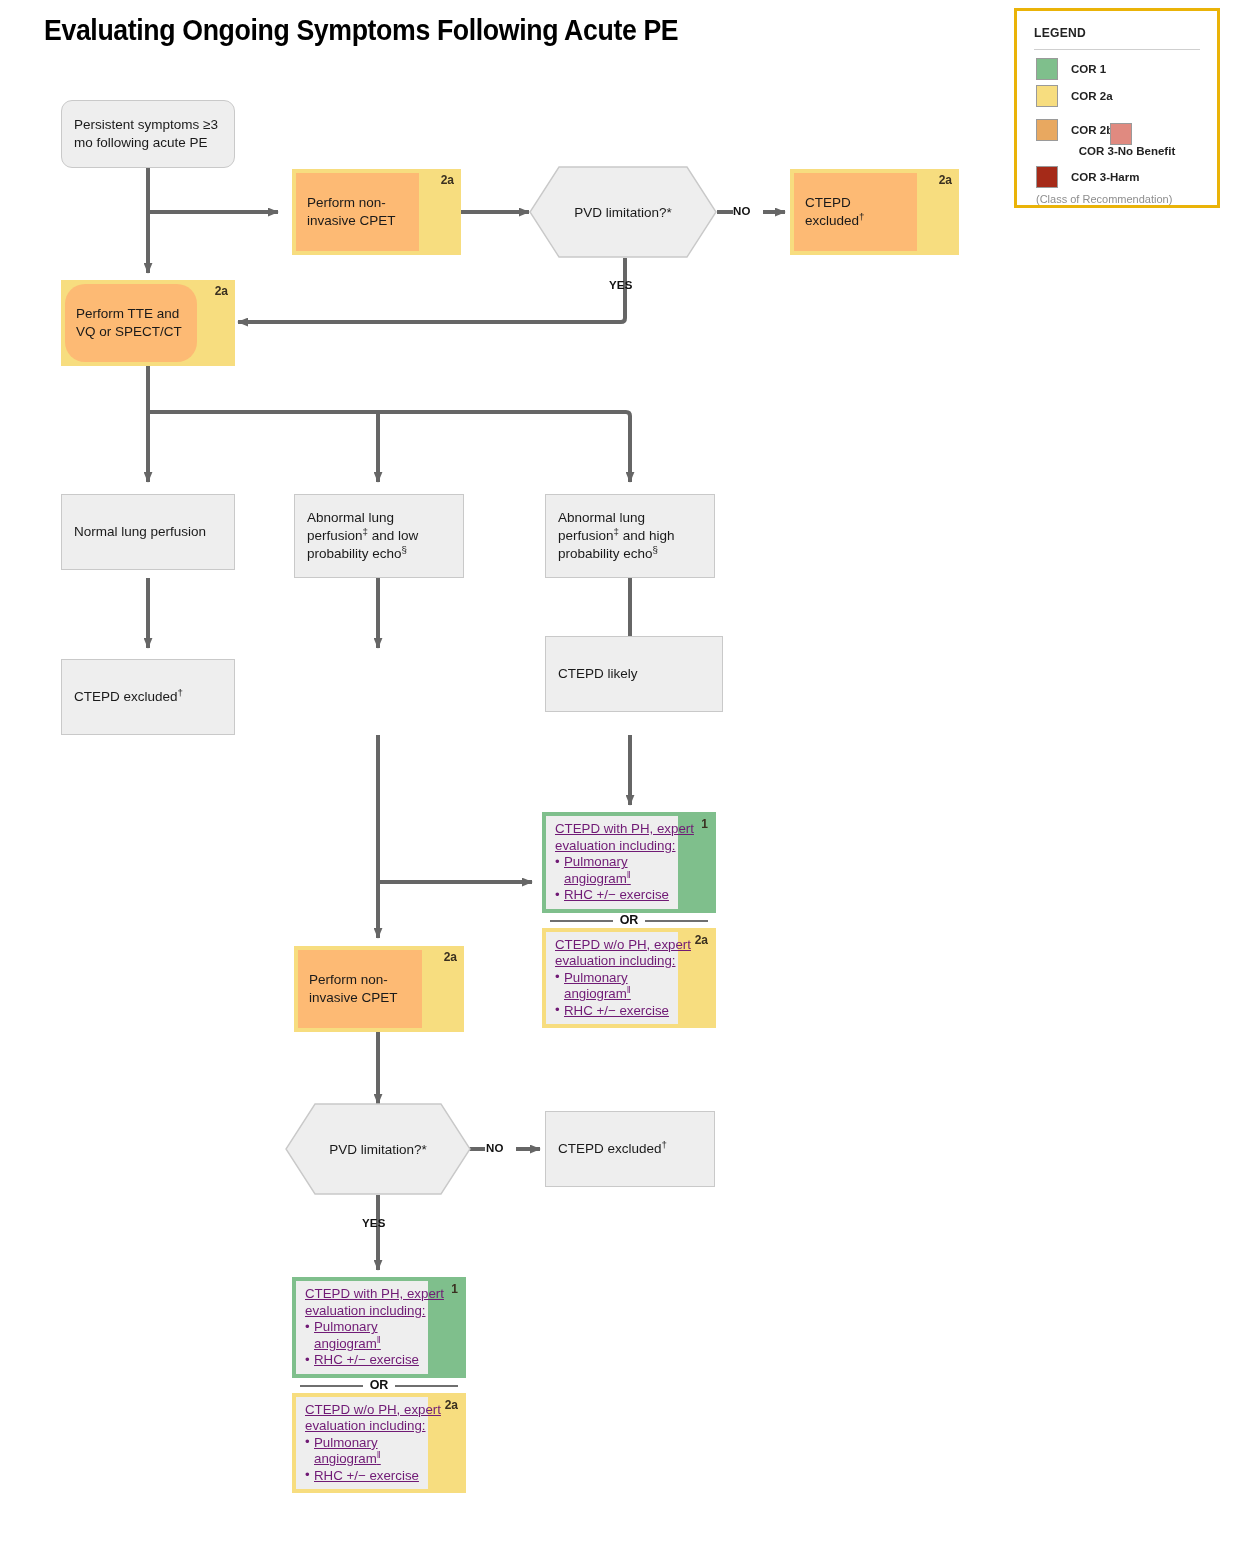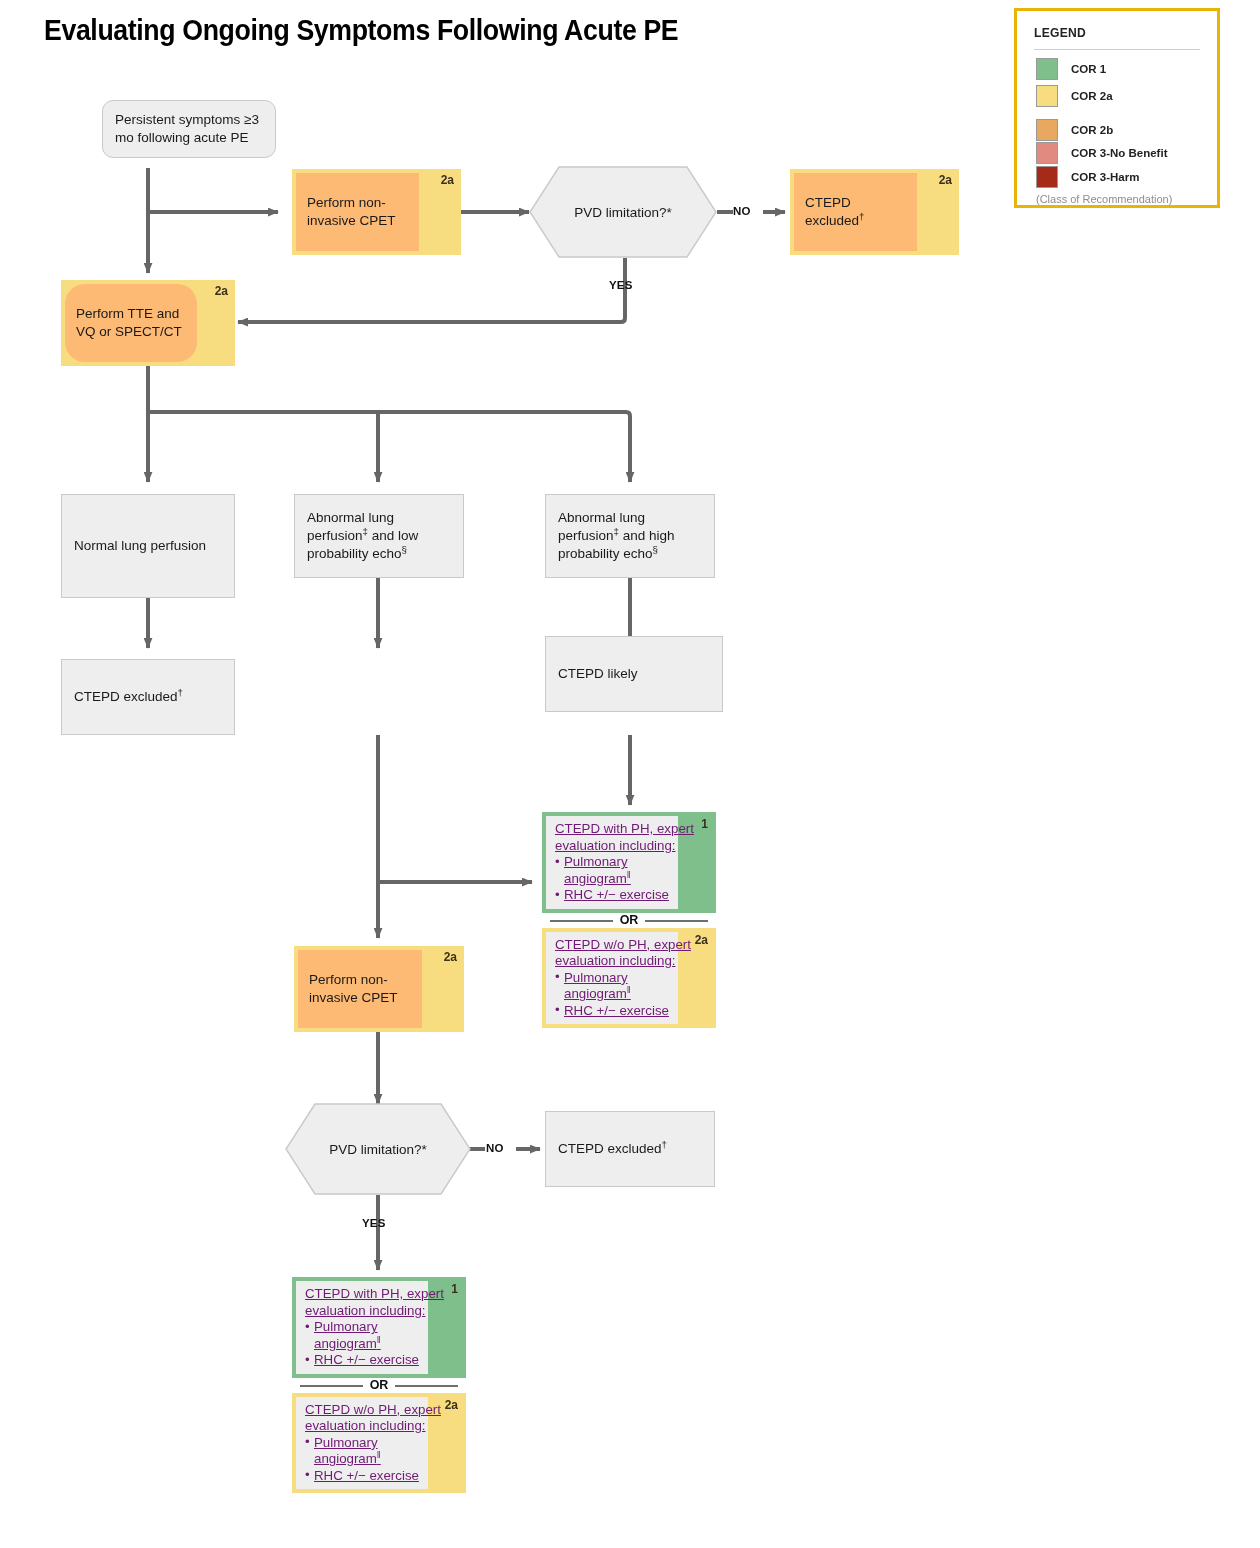--- a/index.html
+++ b/index.html
@@ -156,21 +156,21 @@
 
       <path d="M378,1032 L378,1104" marker-end="url(#ah)"></path>
 
       <path d="M469,1149 L485,1149"></path>
       <path d="M516,1149 L540,1149" marker-end="url(#ah)"></path>
 
       <path d="M378,1195 L378,1270" marker-end="url(#ah)"></path>
     </g>
   </svg>
 
-  <div class="node plain rounded" style="left:61px;top:100px;width:174px;height:58px;margin-left:41px;">
+  <div class="node plain rounded" style="left:61px;top:100px;width:174px;height:68px;">
     <span class="txt">Persistent symptoms ≥3 mo following acute PE</span>
   </div>
 
   <div class="cor" style="left:292px;top:169px;width:169px;height:86px;background:#F7DD7F;">
     <div class="inner" style="right:42px;">
       <span class="txt">Perform non-invasive CPET</span>
     </div>
     <span class="badge">2a</span>
   </div>
 
@@ -190,21 +190,21 @@
     <span class="badge">2a</span>
   </div>
 
   <div class="cor" style="left:61px;top:280px;width:174px;height:86px;background:#F7DD7F;">
     <div class="inner" style="right:38px;border-radius:20px;">
       <span class="txt">Perform TTE and VQ or SPECT/CT</span>
     </div>
     <span class="badge">2a</span>
   </div>
 
-  <div class="node plain" style="left:61px;top:494px;width:174px;height:104px;">
+  <div class="node plain" style="left:61px;top:494px;width:174px;height:76px;">
     <span class="txt">Normal lung perfusion</span>
   </div>
 
   <div class="node plain" style="left:294px;top:494px;width:170px;height:84px;">
     <span class="txt">Abnormal lung perfusion<sup>‡</sup> and low probability echo<sup>§</sup></span>
   </div>
 
   <div class="node plain" style="left:545px;top:494px;width:170px;height:84px;">
     <span class="txt">Abnormal lung perfusion<sup>‡</sup> and high probability echo<sup>§</sup></span>
   </div>
@@ -331,21 +331,21 @@
       <span class="lt">COR 1</span>
     </div>
     <div class="lrow" style="top:74px;">
       <span class="sw" style="background: rgb(247, 221, 127);"></span>
       <span class="lt">COR 2a</span>
     </div>
     <div class="lrow" style="top:108px;">
       <span class="sw" style="background: rgb(232, 168, 96);"></span>
       <span class="lt">COR 2b</span>
     </div>
-    <div class="lrow" style="top:131px;">
+    <div class="lrow" style="top:112px;flex-direction:column;">
       <span class="sw" style="background: rgb(224, 138, 128);"></span>
       <span class="lt">COR 3-No Benefit</span>
     </div>
     <div class="lrow" style="top:155px;">
       <span class="sw" style="background: rgb(165, 42, 24);"></span>
       <span class="lt">COR 3-Harm</span>
     </div>
 
     <div class="lfoot">(Class of Recommendation)</div>
   </div>

